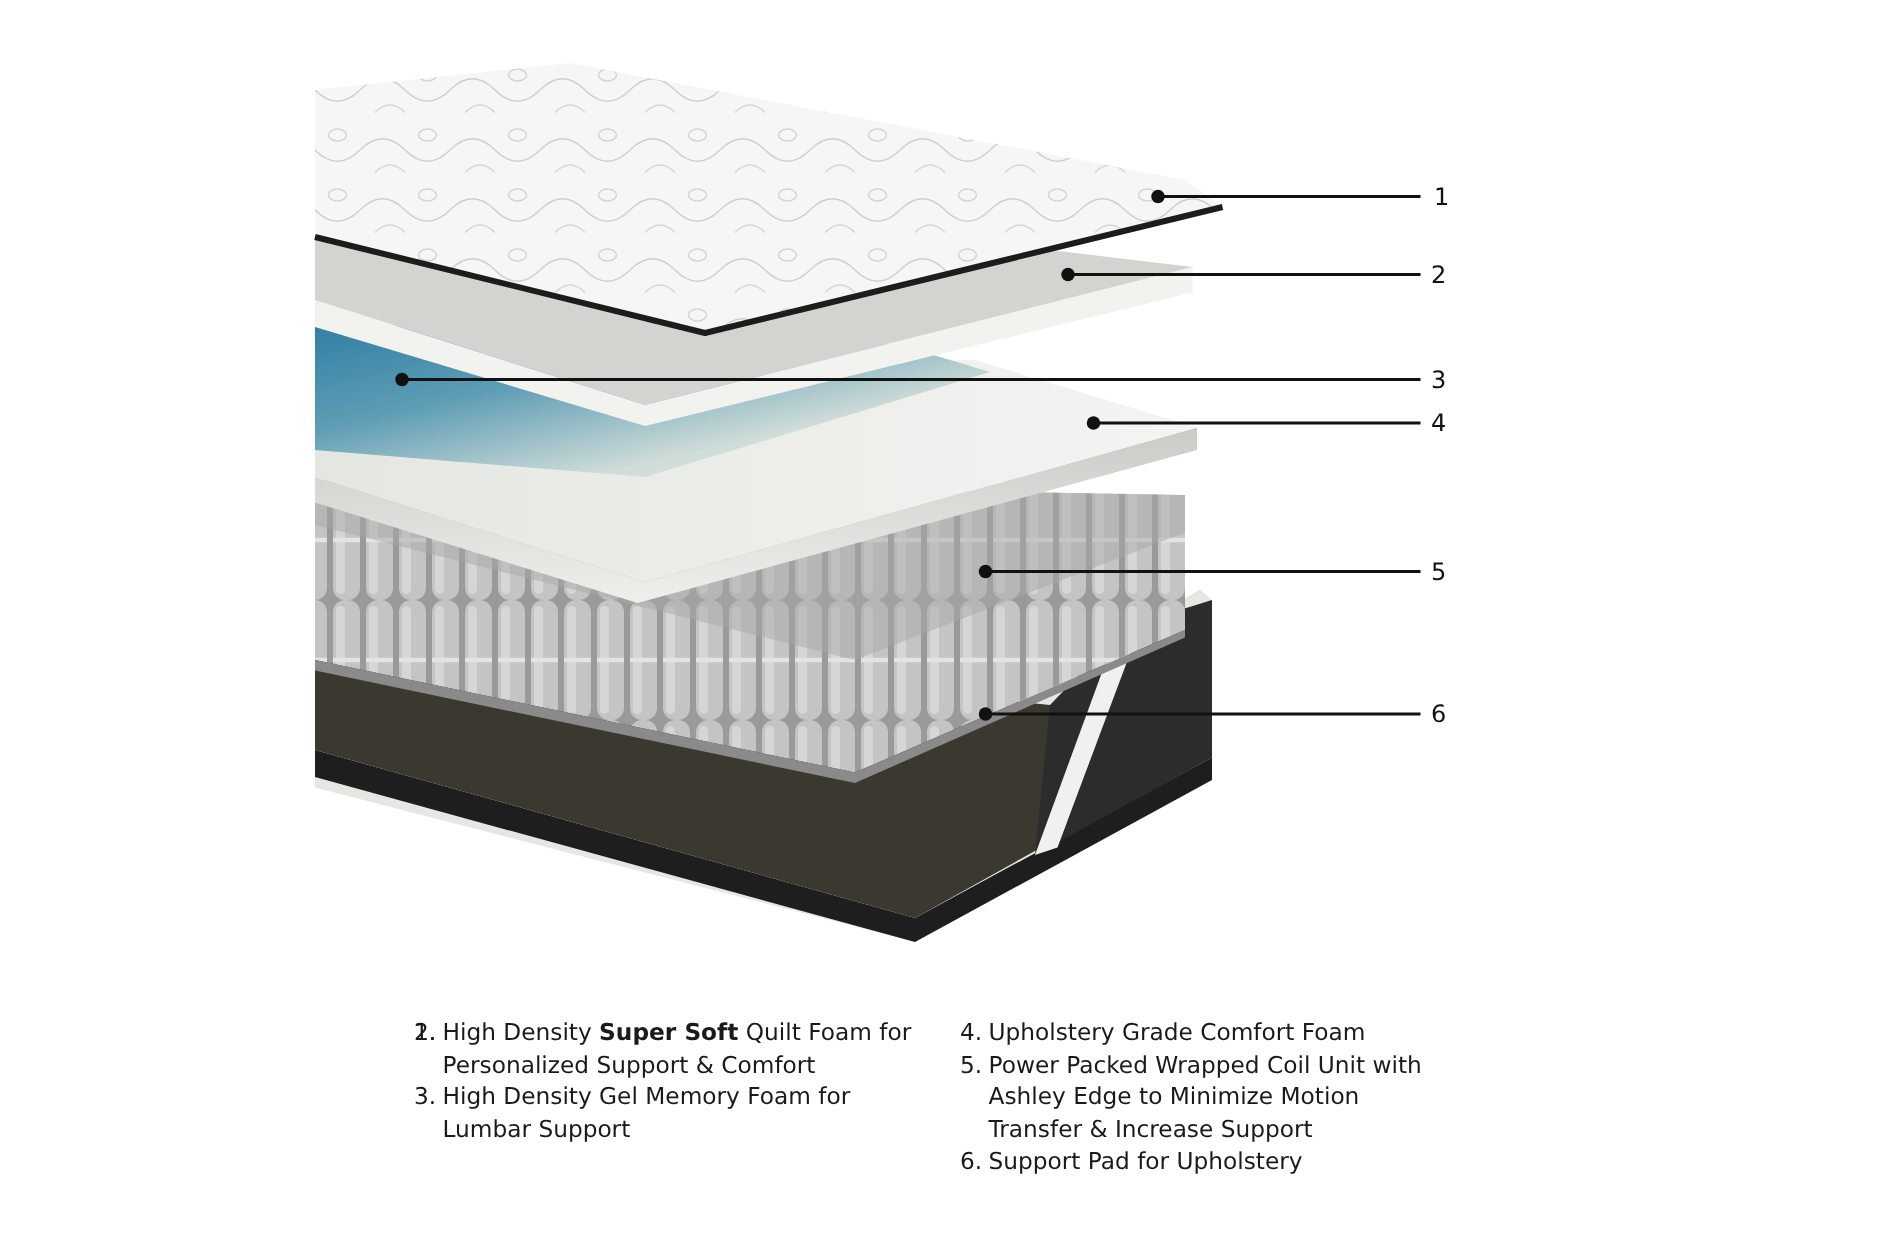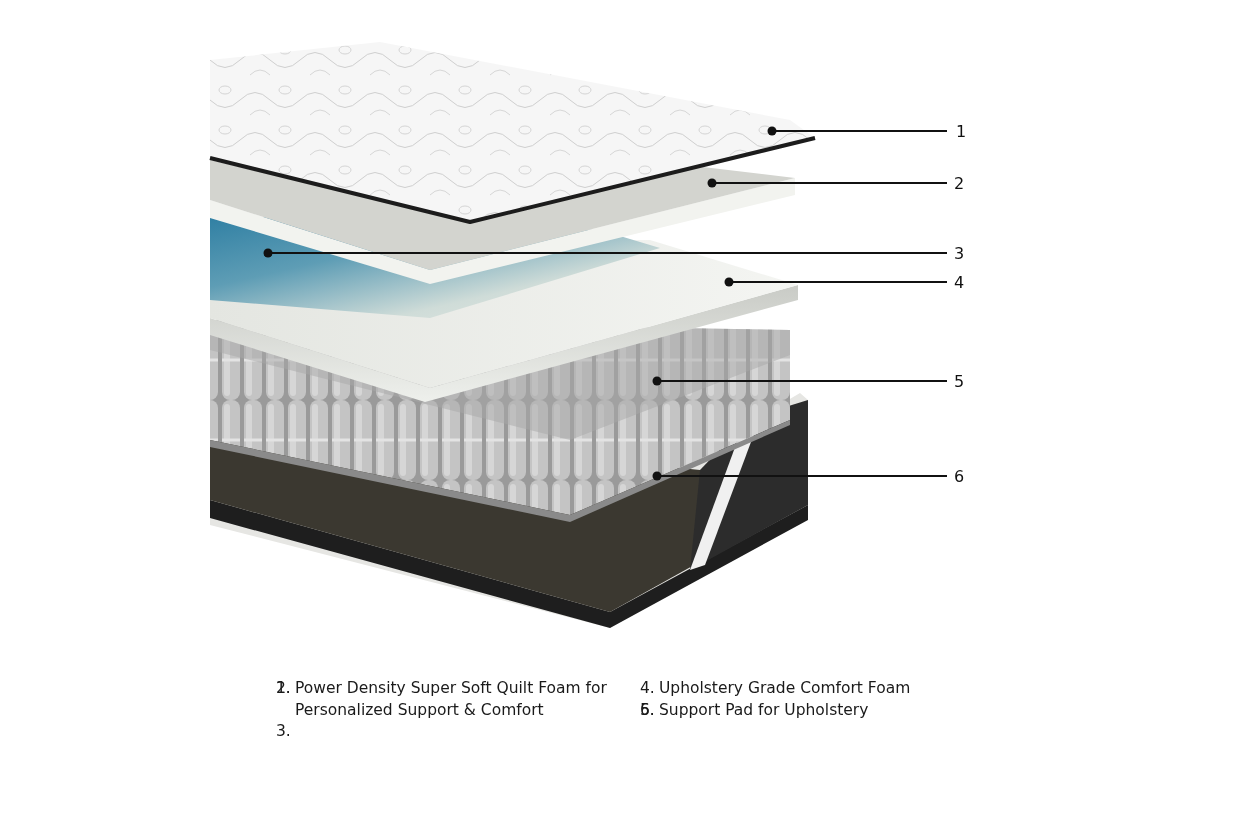--- a/index.html
+++ b/index.html
@@ -5,21 +5,21 @@
   html, body { margin:0; padding:0; background:#ffffff; }
   body { width:1260px; height:840px; position:relative; overflow:hidden;
          font-family:"DejaVu Sans", sans-serif; color:#1a1a1a; }
   #stage { position:absolute; left:0; top:0; width:1260px; height:840px; }
   svg#art { position:absolute; left:0; top:0; }
   .callout-num { position:absolute; font-size:16px; color:#111; transform:translateY(-50%); }
   .legend { position:absolute; font-size:15.5px; line-height:21.5px; color:#1a1a1a; }
   .legend ol { list-style:none; margin:0; padding:0; }
   .legend li { position:relative; padding-left:19px; margin-bottom:0; }
   .legend .n { position:absolute; left:0; top:0; }
-  .legend b { font-weight:normal; }
+  .legend b { font-weight:bold; }
   #legend-left { left:276px; top:678px; width:345px; }
   #legend-right { left:640px; top:678px; width:330px; }
 </style>
 </head>
 <body>
 
 <div id="stage">
 
   <svg id="art" width="1260" height="840" viewBox="0 0 1260 840">
     <defs>
@@ -111,36 +111,38 @@
   <span class="callout-num" style="left:954px;top:381px;">5</span>
   <span class="callout-num" style="left:954px;top:476px;">6</span>
 
   <div class="legend" id="legend-left">
     <ol>
       <li>
         <span class="n">1.</span>
       </li>
       <li>
         <span class="n">2.</span>
-        <span>Power Density </span><b>Super Soft</b><span> Quilt Foam for Personalized Support &amp; Comfort</span>
+        <span>High Density </span><b>Super Soft</b><span> Quilt Foam for Personalized Support &amp; Comfort</span>
       </li>
       <li>
         <span class="n">3.</span>
+        <span>High Density Gel Memory Foam for Lumbar Support</span>
       </li>
     </ol>
   </div>
 
   <div class="legend" id="legend-right">
     <ol>
       <li>
         <span class="n">4.</span>
         <span>Upholstery Grade Comfort Foam</span>
       </li>
       <li>
         <span class="n">5.</span>
+        <span>Power Packed Wrapped Coil Unit with Ashley Edge to Minimize Motion Transfer &amp; Increase Support</span>
       </li>
       <li>
         <span class="n">6.</span>
         <span>Support Pad for Upholstery</span>
       </li>
     </ol>
   </div>
 </div>
 
 </body></html>

